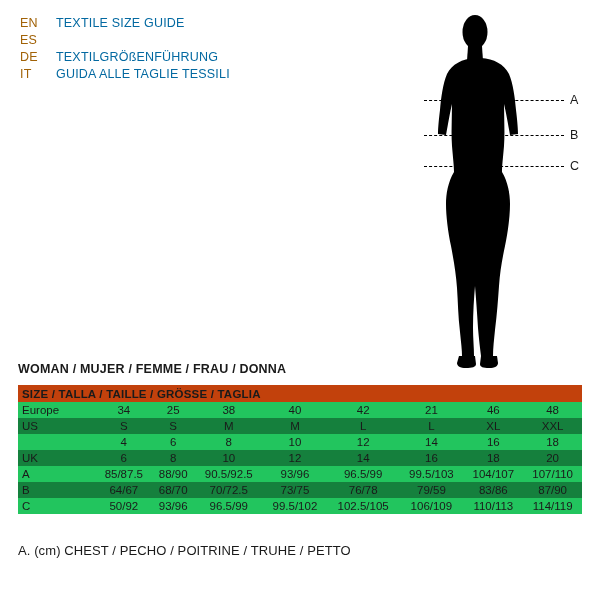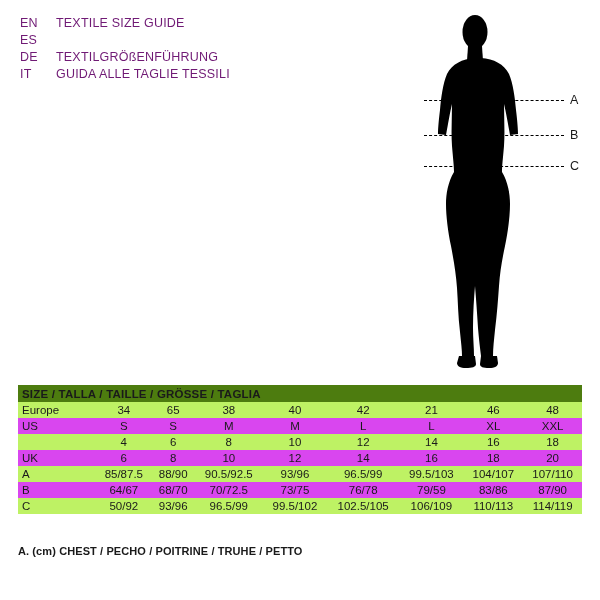--- a/index.html
+++ b/index.html
@@ -29,24 +29,24 @@
   .lang-row {
     display: flex;
     align-items: baseline;
     line-height: 17px;
     font-size: 12.5px;
     letter-spacing: 0.2px;
   }
   .lang-code {
     width: 36px;
     flex: 0 0 36px;
-    color: #701a75;
+    color: #a16207;
   }
   .lang-text {
-    color: #701a75;
+    color: #0369a1;
     white-space: nowrap;
   }
 
   
   .figure-wrap {
     position: absolute;
     right: 8px;
     top: 6px;
     width: 190px;
     height: 370px;
@@ -90,37 +90,37 @@
     font-weight: normal;
     height: 15px;
     line-height: 14px;
   }
   table.size-table td.lbl, table.size-table th.lbl {
     text-align: left;
     padding-left: 4px;
     width: 78px;
   }
   tr.head td {
-    background: #4d7c0f;
+    background: #c2410c;
     font-weight: bold;
     text-align: left;
     letter-spacing: 0.2px;
     padding-left: 4px;
     height: 17px;
   }
-  tr.shade td { background: #bef264; }
-  tr.plain td { background: #d946ef; }
+  tr.shade td { background: #22c55e; }
+  tr.plain td { background: #15803d; }
 
   
   .legend {
     position: absolute;
     left: 18px;
     top: 543px;
-    font-size: 11px;
-    font-weight: bold;
+    font-size: 13px;
+    font-weight: normal;
     line-height: 16px;
     letter-spacing: 0.1px;
   }
 </style>
 </head>
 <body>
 
 <div id="page">
 
   <div class="lang-block">
@@ -189,31 +189,32 @@
     <div class="meas-line" style="left:22px; top:94px; width:140px;"></div>
     <span class="meas-label" style="left:168px; top:87px;">A</span>
 
     <div class="meas-line" style="left:22px; top:129px; width:140px;"></div>
     <span class="meas-label" style="left:168px; top:122px;">B</span>
 
     <div class="meas-line" style="left:22px; top:160px; width:140px;"></div>
     <span class="meas-label" style="left:168px; top:153px;">C</span>
   </div>
 
+  <div class="section-title">WOMAN / MUJER / FEMME / FRAU / DONNA</div>
 
   <table class="size-table">
     <tbody>
       <tr class="head">
         <td colspan="9">SIZE / TALLA / TAILLE / GRÖSSE / TAGLIA</td>
       </tr>
 
       <tr class="shade">
         <td class="lbl">Europe</td>
         <td>34</td>
-        <td>65</td>
+        <td>25</td>
         <td>38</td>
         <td>40</td>
         <td>42</td>
         <td>21</td>
         <td>46</td>
         <td>48</td>
       </tr>
 
       <tr class="plain">
         <td class="lbl">US</td>

